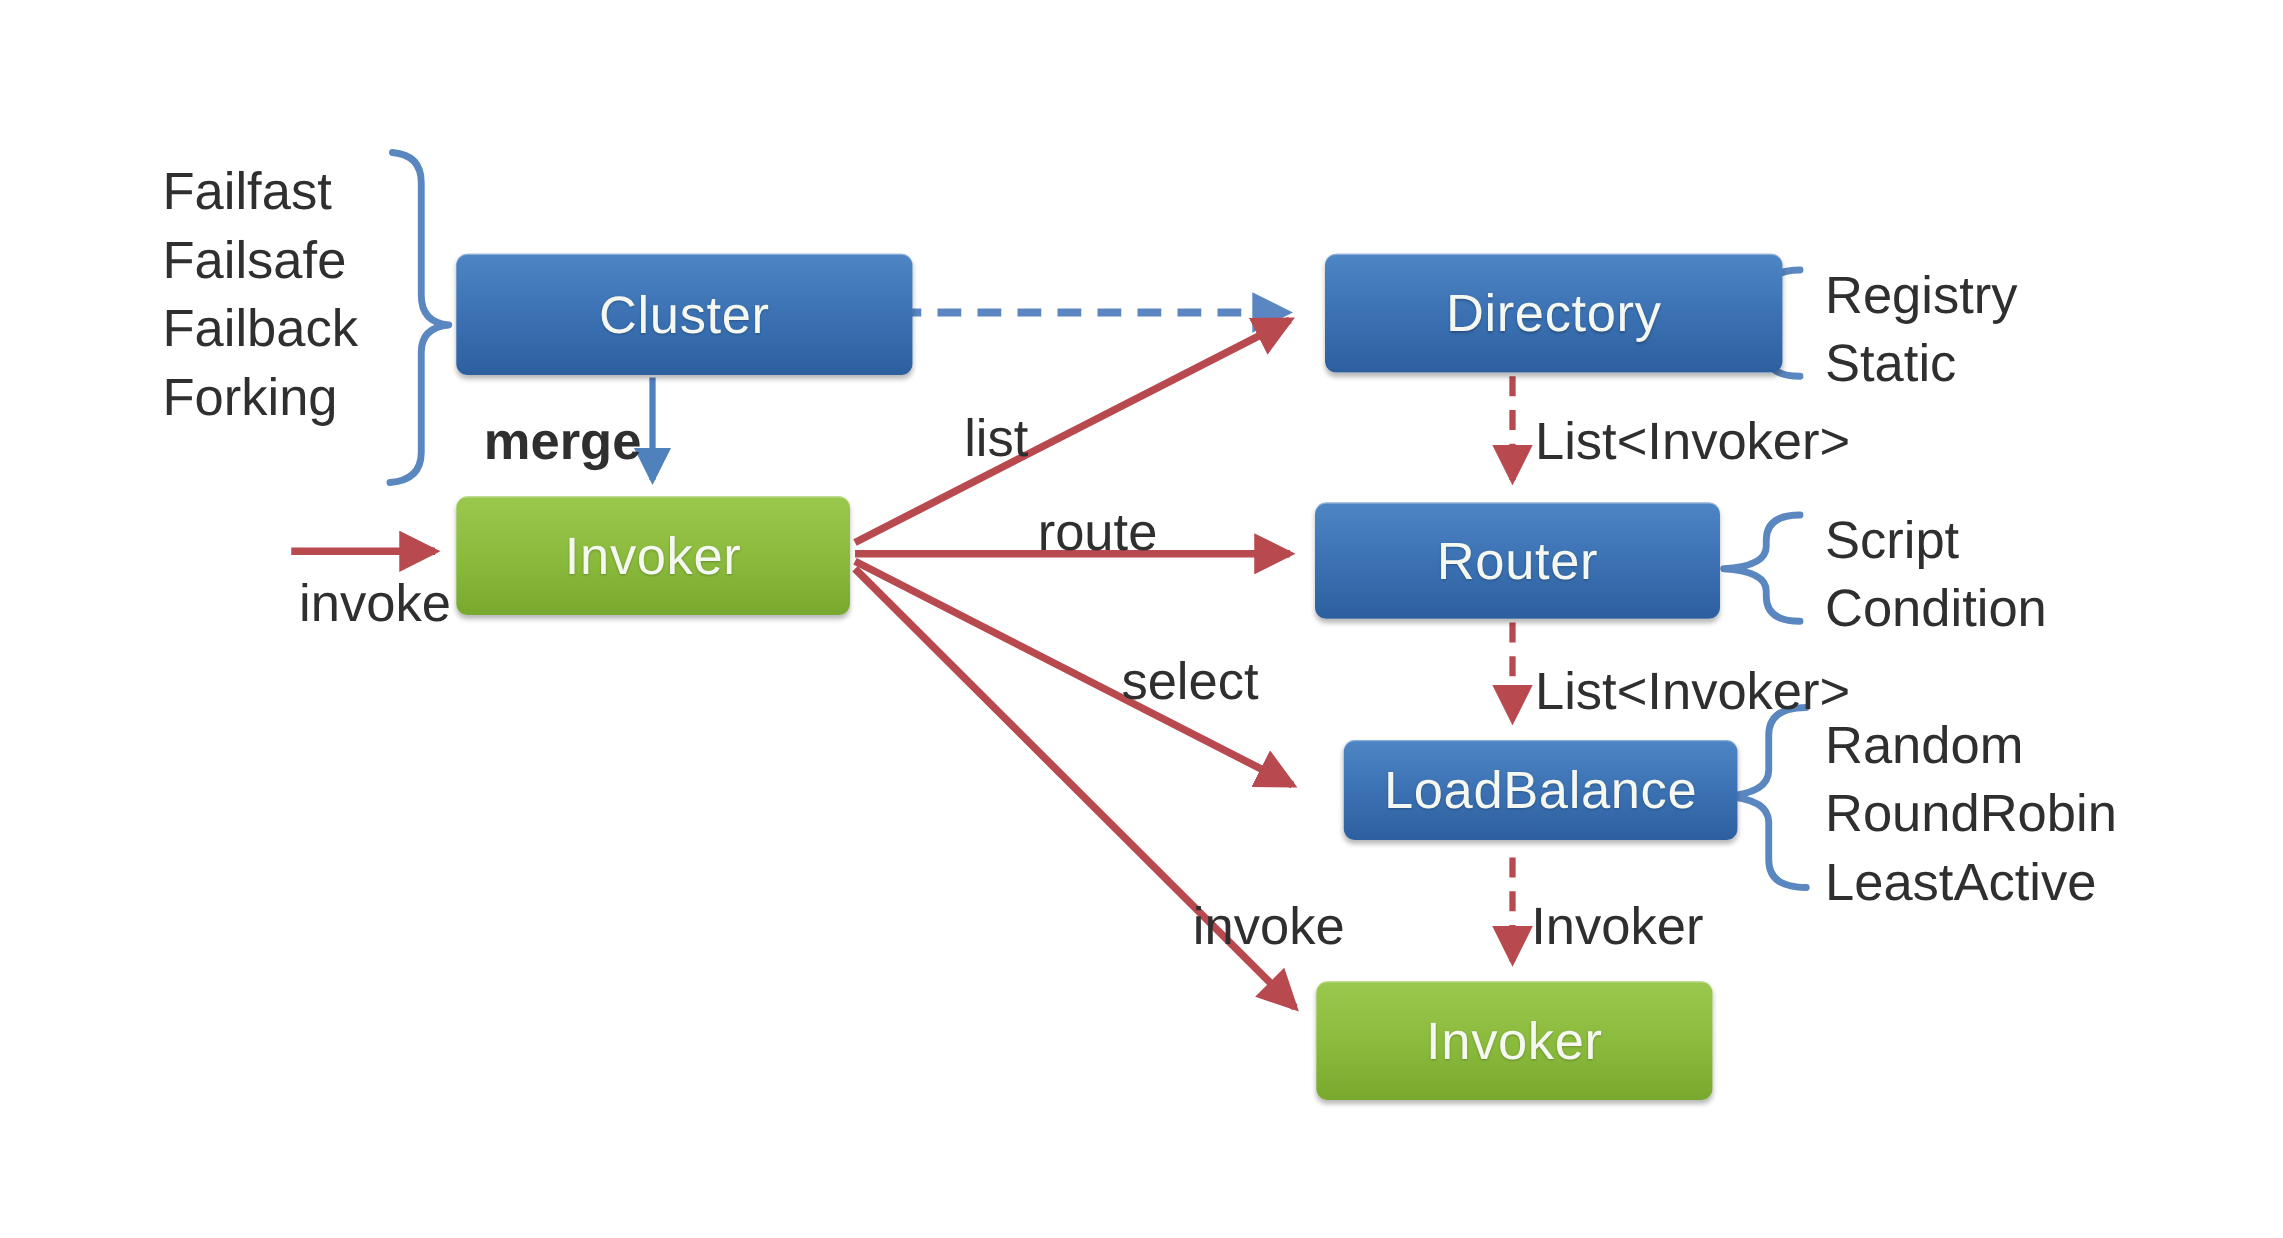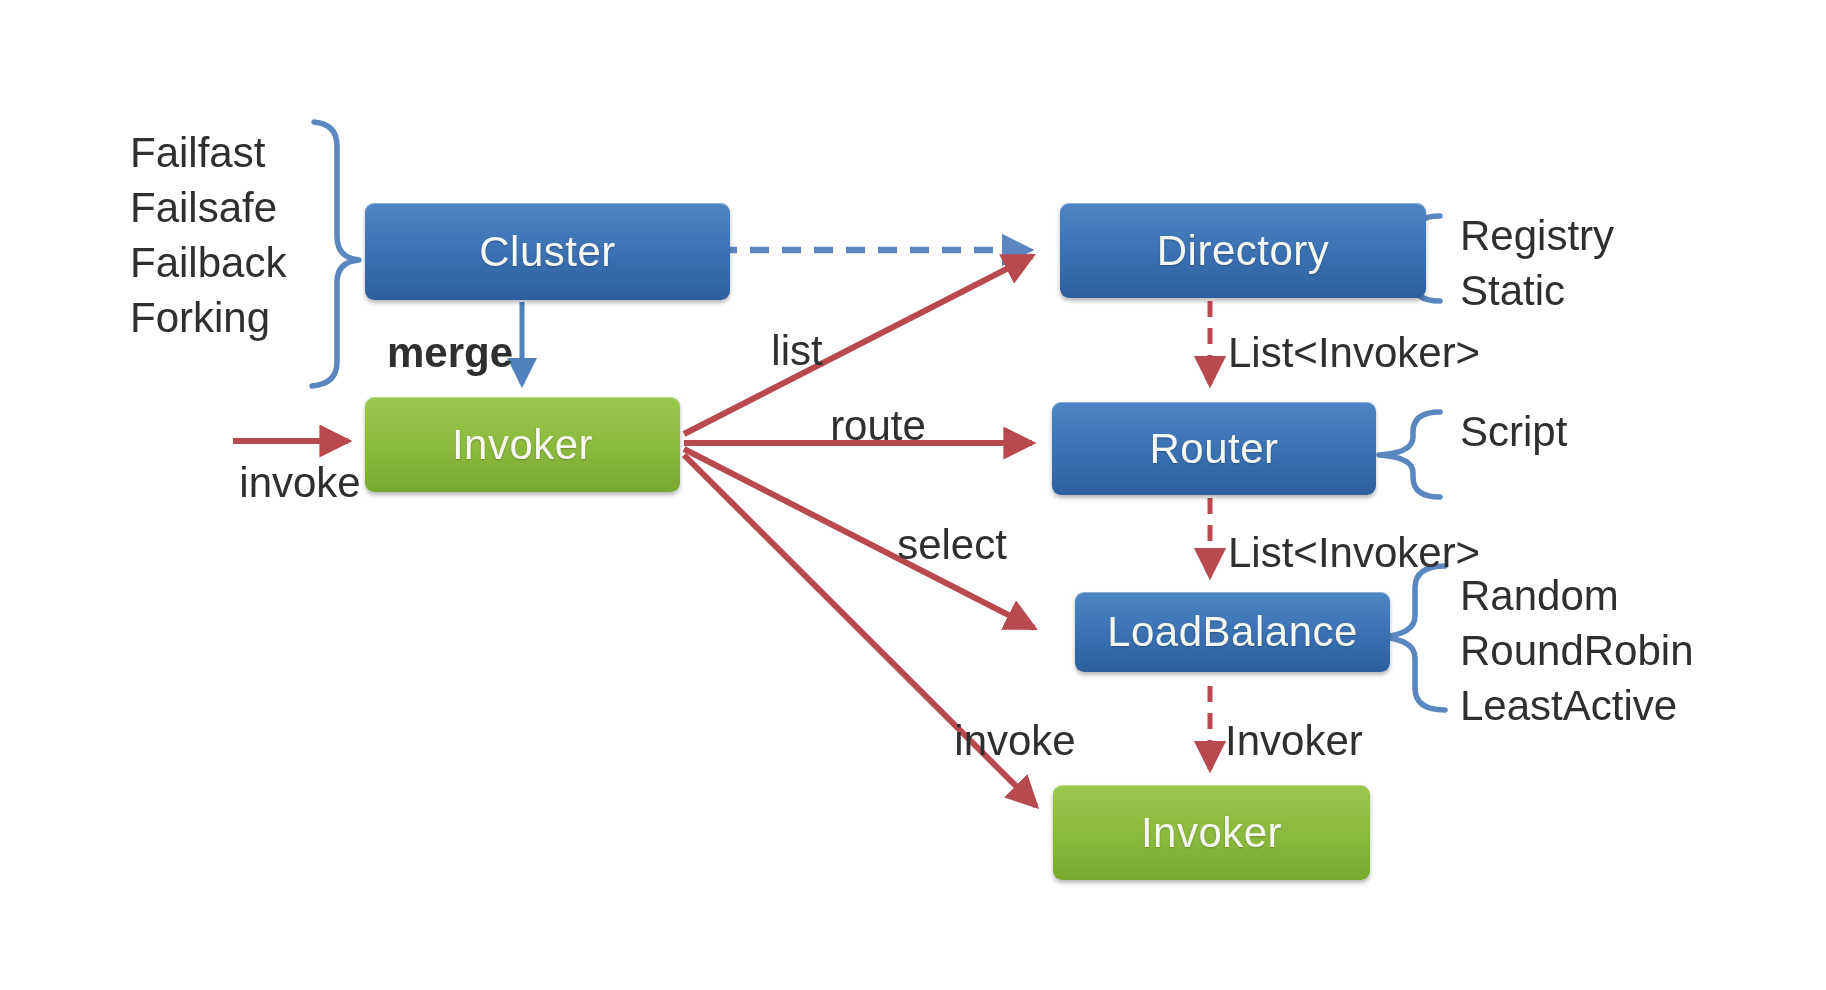--- a/index.html
+++ b/index.html
@@ -111,20 +111,21 @@
     <div>Forking</div>
   </div>
 
   <div class="side-list" style="left:1460px;top:208px;">
     <div>Registry</div>
     <div>Static</div>
   </div>
 
   <div class="side-list" style="left:1460px;top:404px;">
     <div>Script</div>
+    <div>Condition</div>
   </div>
 
   <div class="side-list" style="left:1460px;top:568px;">
     <div>Random</div>
     <div>RoundRobin</div>
     <div>LeastActive</div>
   </div>
 
   <div class="lbl" style="left:387px;top:332px;font-weight:bold;">merge</div>
   <div class="lbl center" style="left:300px;top:462px;">invoke</div>

